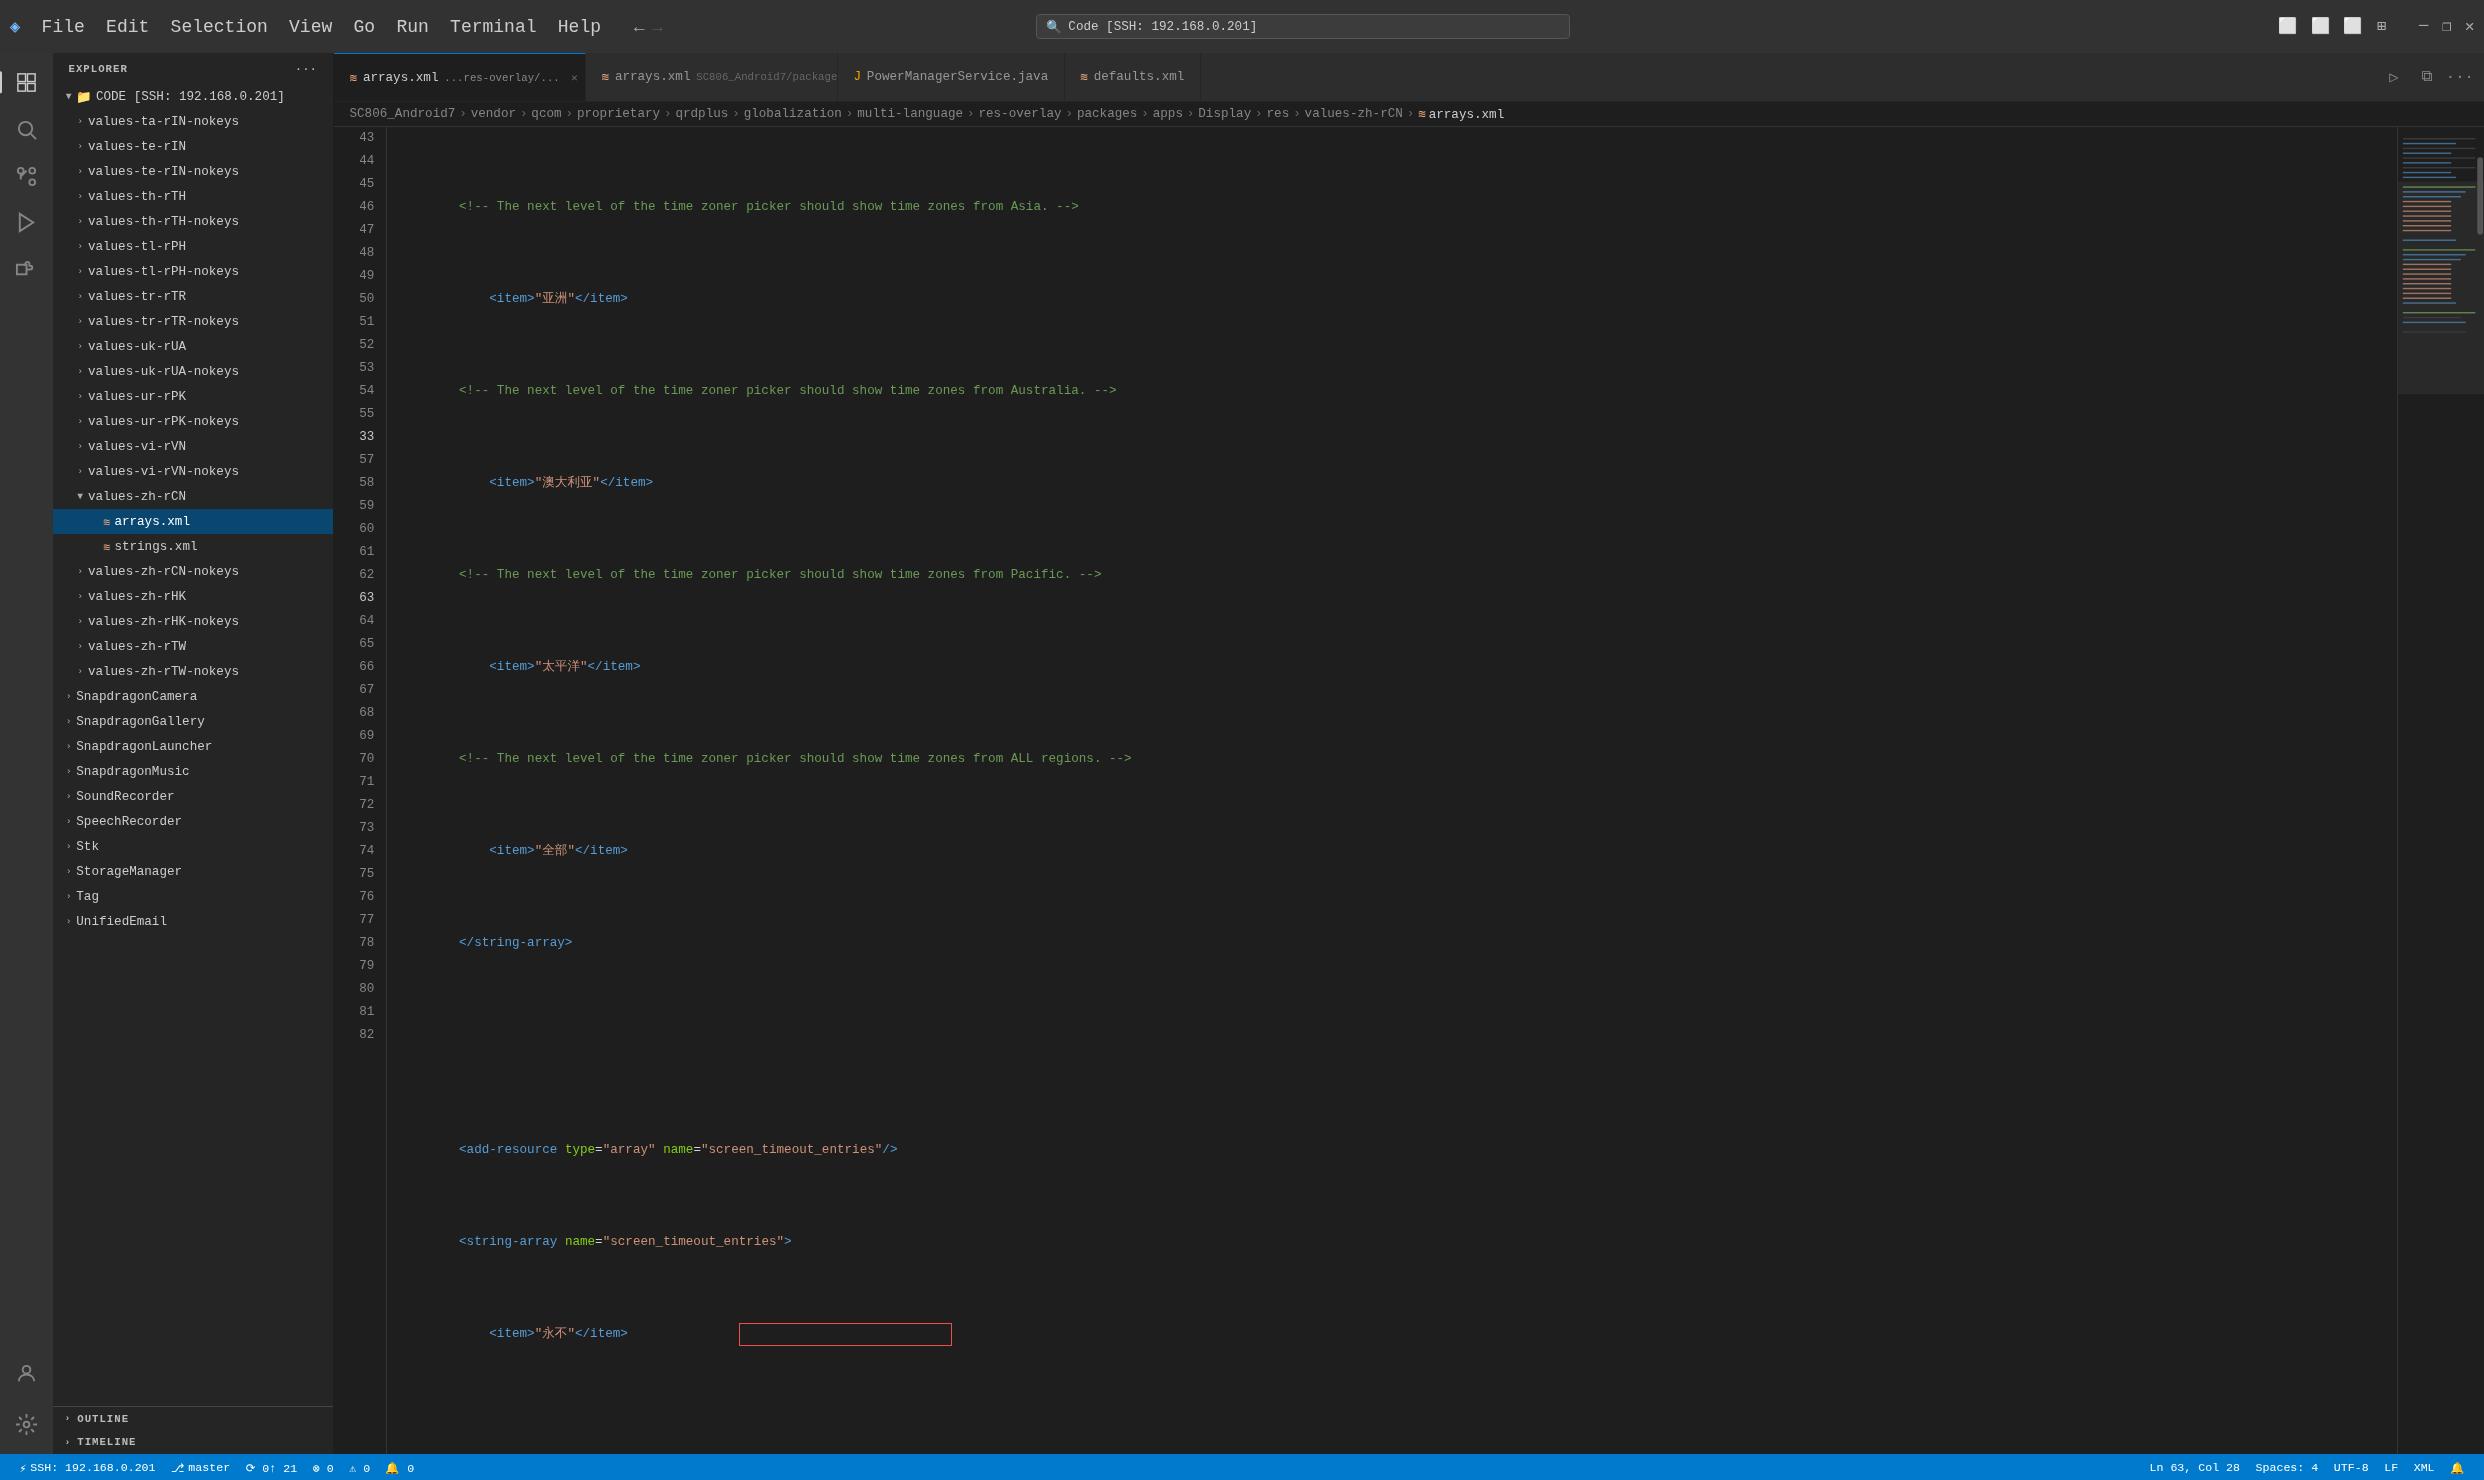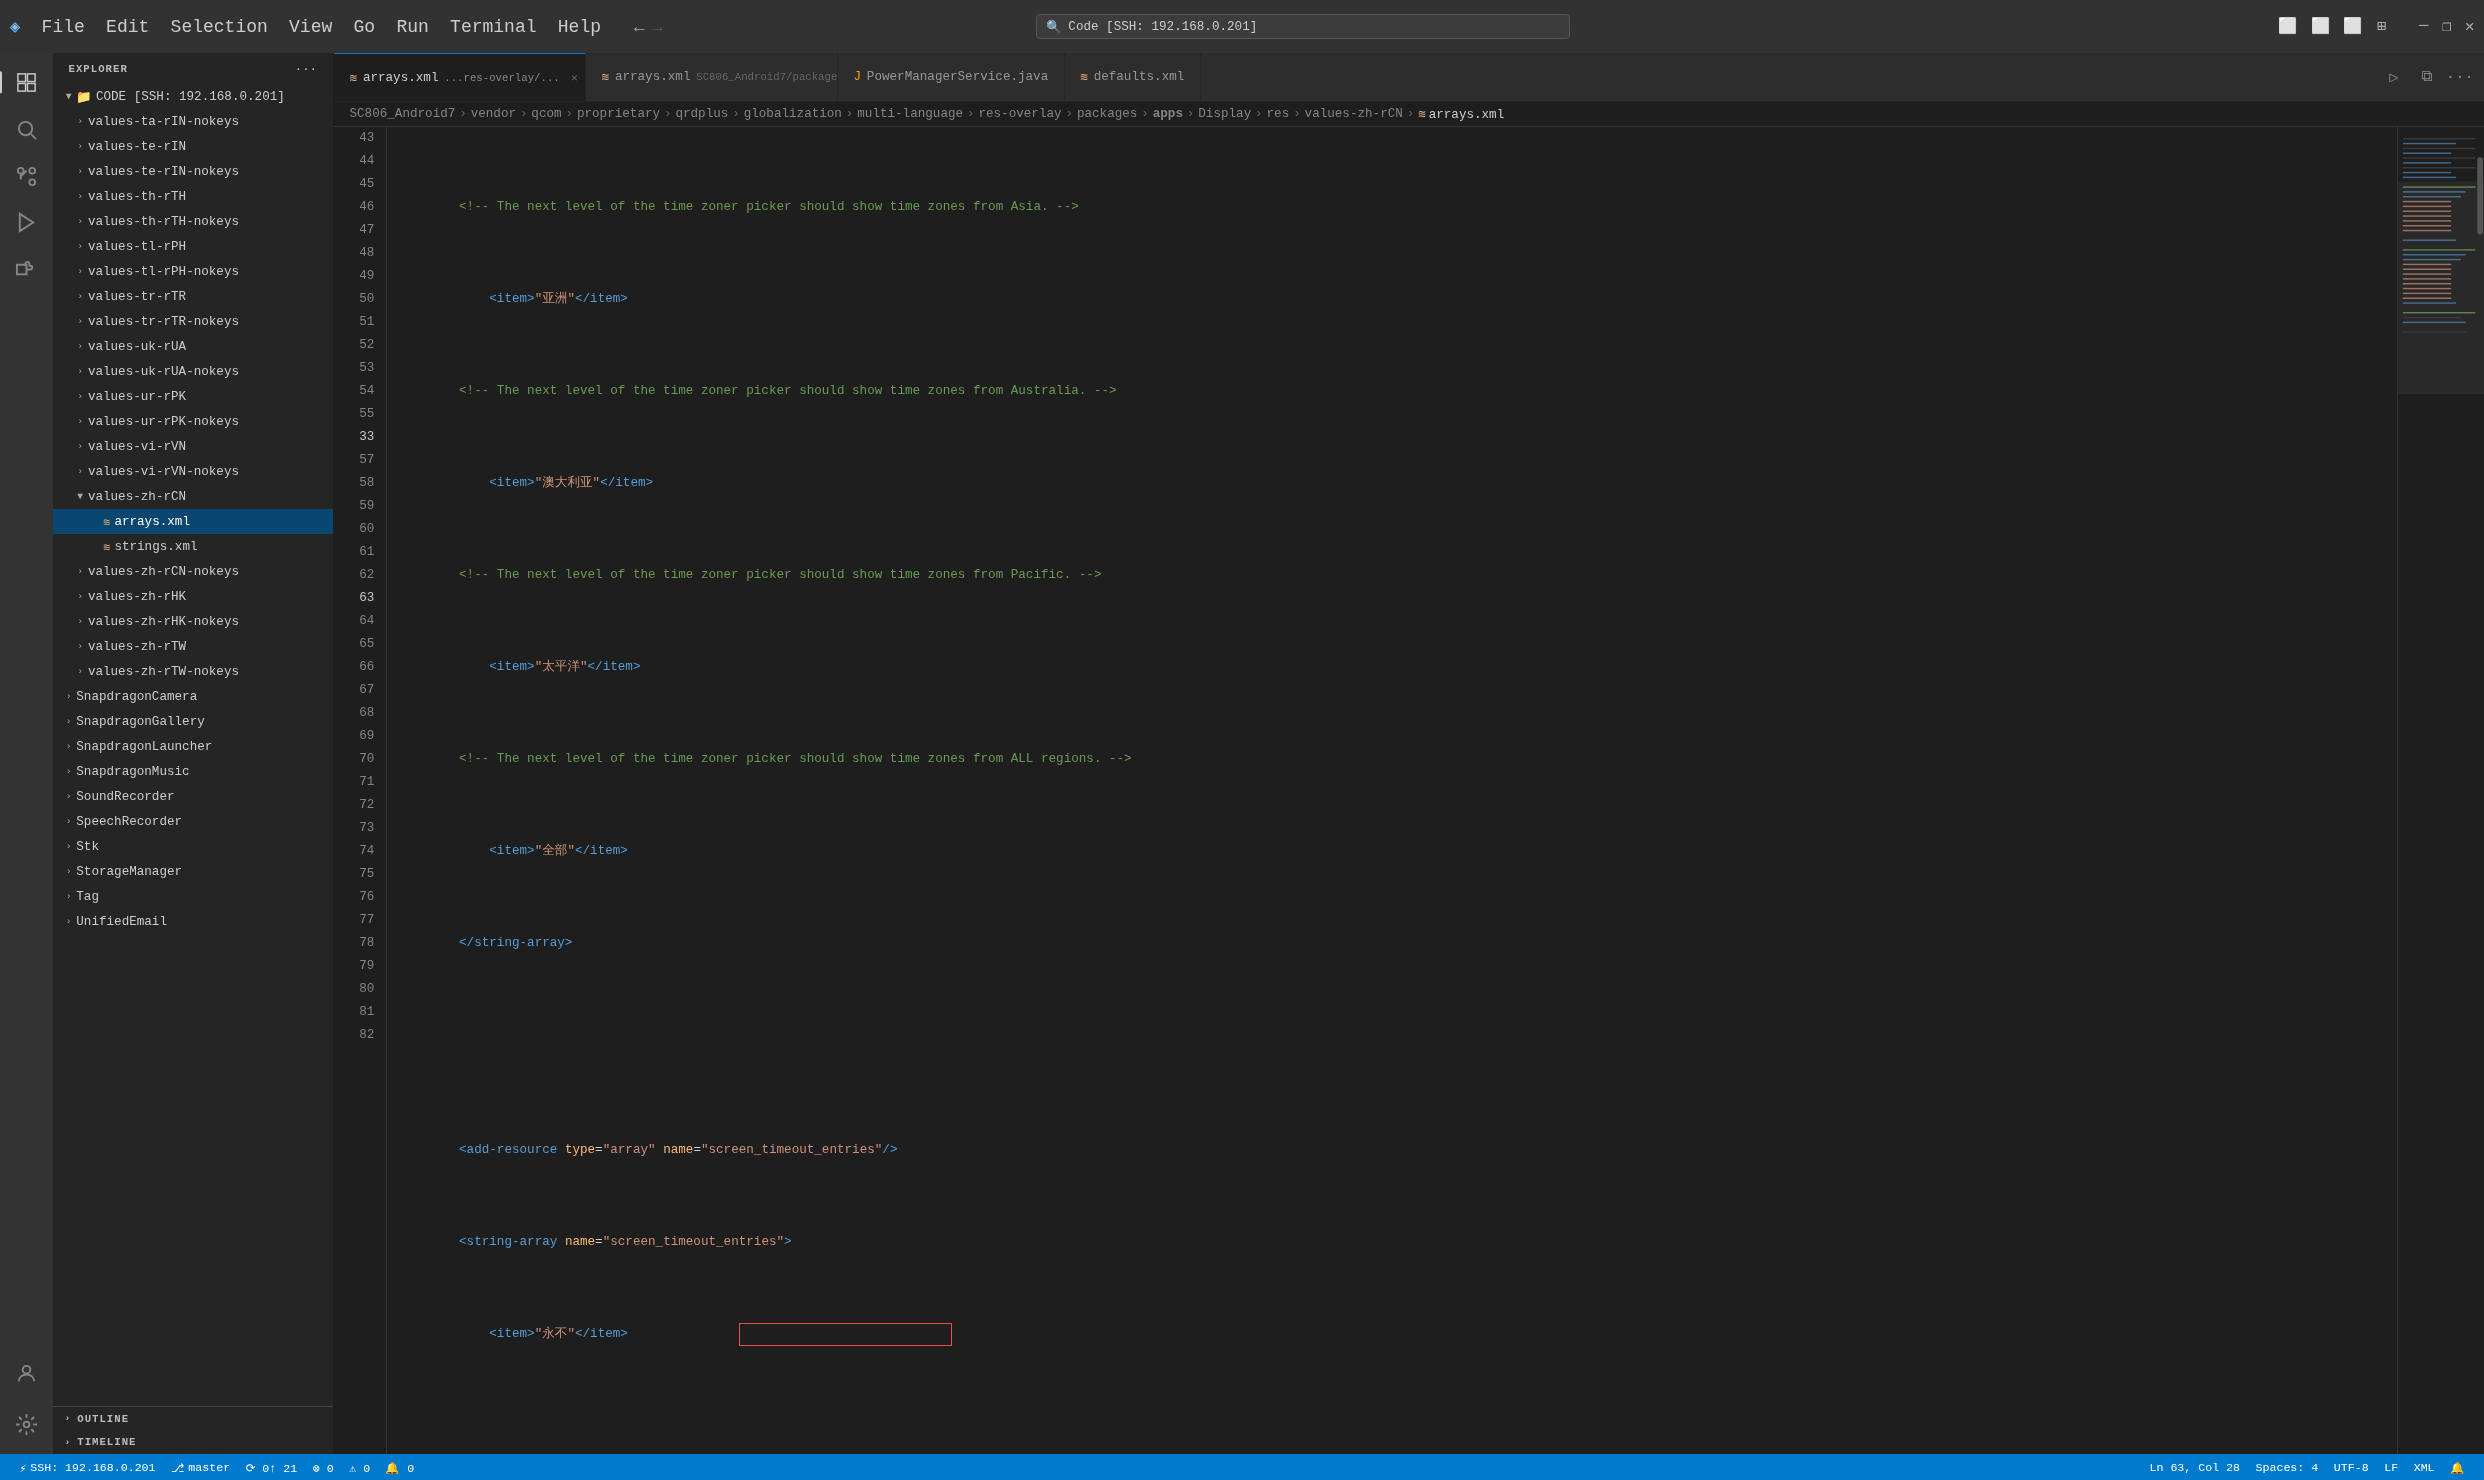--- a/index.html
+++ b/index.html
@@ -207,21 +207,21 @@
       font-size: 12.6px;
       line-height: 23px;
       overflow: auto;
       white-space: pre;
       color: #d4d4d4;
     }
     .line { display: flex; align-items: center; height: 23px; position: relative; }
 
     
     .tag { color: #569cd6; }
-    .attr-name { color: #fdba74; }
+    .attr-name { color: #84cc16; }
     .attr-value { color: #ce9178; }
     .comment { color: #6a9955; }
     .string-content { color: #ce9178; }
 
     
     #minimap {
       width: 87px;
       background: #1e1e1e;
       border-left: 1px solid #333;
       overflow: hidden;
@@ -546,21 +546,21 @@
       <span style="cursor:pointer;">qrdplus</span>
       <span class="sep">›</span>
       <span style="cursor:pointer;">globalization</span>
       <span class="sep">›</span>
       <span style="cursor:pointer;">multi-language</span>
       <span class="sep">›</span>
       <span style="cursor:pointer;text-align:right;">res-overlay</span>
       <span class="sep">›</span>
       <span style="cursor:pointer;">packages</span>
       <span class="sep">›</span>
-      <span style="cursor:pointer;font-weight:bold;">apps</span>
+      <span style="cursor:pointer;">apps</span>
       <span class="sep">›</span>
       <span style="cursor:pointer;">Display</span>
       <span class="sep">›</span>
       <span style="cursor:pointer;">res</span>
       <span class="sep">›</span>
       <span style="cursor:pointer;">values-zh-rCN</span>
       <span class="sep">›</span>
       <span class="last" style="cursor:pointer;">
         <span style="color:#e8a87c;margin-right:2.9px;">≋</span>arrays.xml
       </span>

